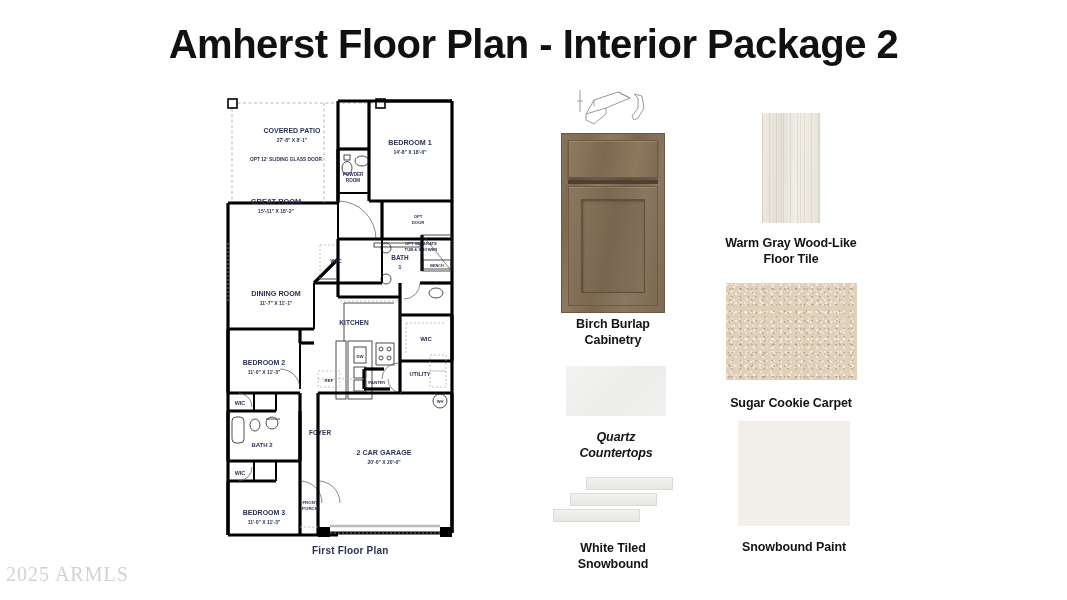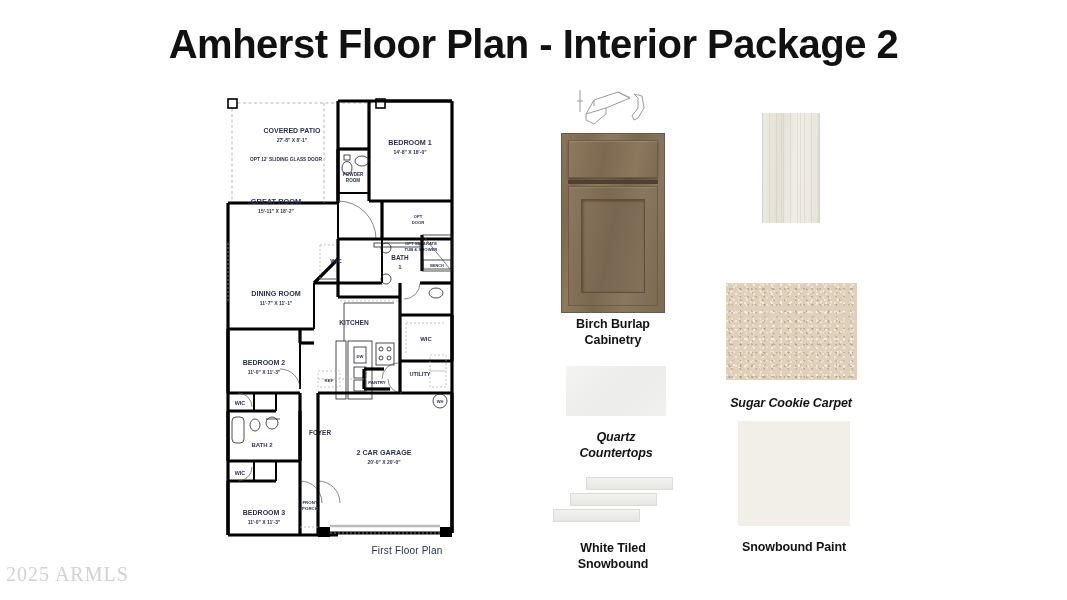--- a/index.html
+++ b/index.html
@@ -11,22 +11,22 @@
   .page-title{
     position:absolute;left:0;top:22px;width:1067px;text-align:center;
     font-size:40px;font-weight:bold;color:#111111;letter-spacing:-0.5px;
     font-family:"Liberation Sans",sans-serif;
   }
 
   
   #floorplan{position:absolute;left:214px;top:93px;width:244px;height:450px;}
   #floorplan svg{display:block;}
   .fp-caption{
-    position:absolute;left:342px;top:545px;width:130px;text-align:center;
-    font-size:10px;font-weight:normal;color:#2b3154;letter-spacing:.2px;
+    position:absolute;left:312px;top:545px;width:130px;text-align:left;
+    font-size:10px;font-weight:bold;color:#2b3154;letter-spacing:.2px;
   }
 
   
   .swatch-label{
     position:absolute;text-align:center;font-size:12.5px;font-weight:bold;
     color:#131313;line-height:1.3;letter-spacing:-.1px;
   }
 
   
   #cab-wrap{position:absolute;left:561px;top:133px;width:104px;height:180px;}
@@ -339,24 +339,26 @@
   <i></i>
   <i></i>
 </div>
 <div class="swatch-label" style="left:541px;top:540px;width:144px;">
   <div>White Tiled</div>
   <div>Snowbound</div>
 </div>
 
 <div class="sw" id="sw-tile"></div>
 <div class="swatch-label" style="left:701px;top:235px;width:180px;">
+  <div>Warm Gray Wood-Like</div>
+  <div>Floor Tile</div>
 </div>
 
 <div class="sw" id="sw-carpet"></div>
-<div class="swatch-label" style="left:701px;top:395px;width:180px;font-style:italic;">
+<div class="swatch-label" style="left:701px;top:395px;width:180px;">
   <div>Sugar Cookie Carpet</div>
 </div>
 
 <div class="sw" id="sw-paint"></div>
 <div class="swatch-label" style="left:704px;top:539px;width:180px;">
   <div>Snowbound Paint</div>
 </div>
 
 <div class="watermark">2025 ARMLS</div>
 

